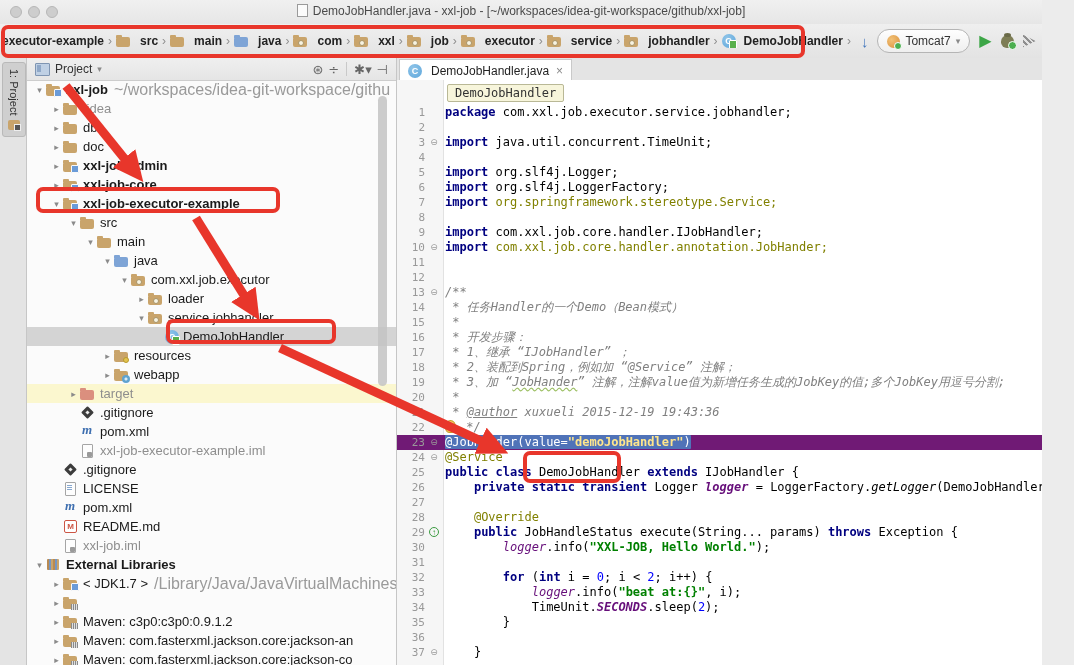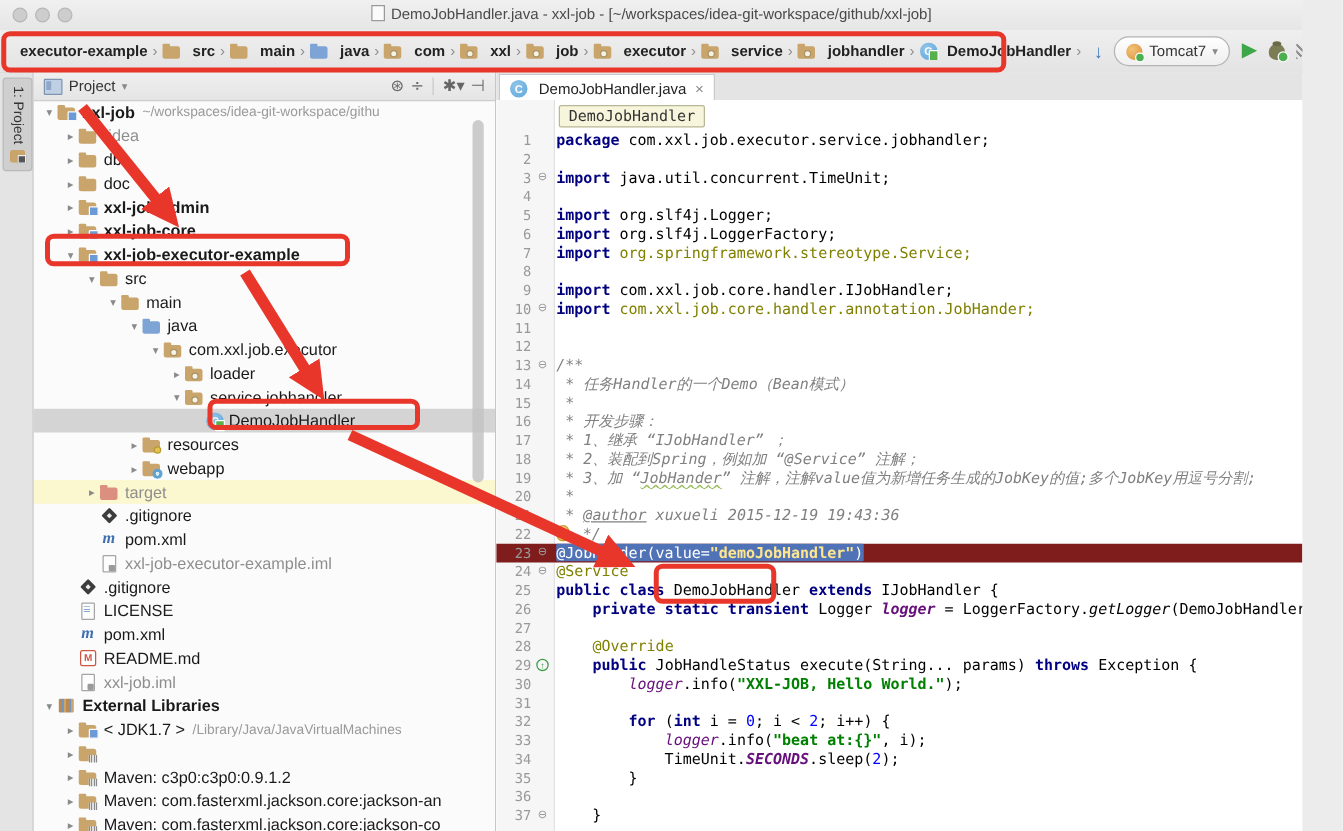--- a/index.html
+++ b/index.html
@@ -4,21 +4,21 @@
 <style>
   html,body{margin:0;padding:0;background:#ECECEC;}
   .app{position:relative;width:1042px;height:665px;overflow:hidden;background:#ECECEC;font-family:"Liberation Sans",sans-serif;-webkit-font-smoothing:antialiased;}
   
   .titlebar{position:absolute;left:0;top:0;right:0;height:24px;background:linear-gradient(#F0F0F0,#E6E6E6);}
   .tl{position:absolute;top:6px;width:12px;height:12px;border-radius:50%;background:#CDCDCD;border:1px solid #B7B7B7;box-sizing:border-box;}
   .titletext{position:absolute;left:0;right:0;top:4px;text-align:center;font-size:12px;color:#4A4A4A;white-space:nowrap;}
   .doc-ico{display:inline-block;width:9px;height:11px;background:#FBFBFB;border:1px solid #9A9A9A;vertical-align:-2px;margin-right:5px;}
   
   .navbar{position:absolute;left:0;top:24px;right:0;height:34px;background:linear-gradient(#EFEFEF,#E3E3E3);border-bottom:1px solid #B9B9B9;display:flex;align-items:center;}
-  .crumbs{display:flex;align-items:center;white-space:nowrap;overflow:hidden;padding-left:16px;flex:none;}
+  .crumbs{display:flex;align-items:center;white-space:nowrap;overflow:hidden;padding-left:2px;flex:none;}
   .crumb{display:inline-flex;align-items:center;gap:4px;font-size:12px;font-weight:bold;color:#222;cursor:pointer;}
   .csep{color:#8F8F8F;margin:0 4px;font-size:12px;font-weight:normal;}
   .nav-right{display:flex;align-items:center;gap:9px;margin-left:6px;}
   .scrolldown{color:#4679BE;font-weight:bold;font-size:15px;cursor:pointer;line-height:1;}
   .combo{display:inline-flex;align-items:center;gap:5px;background:linear-gradient(#FEFEFE,#EFEFEF);border:1px solid #B5B5B5;border-radius:12px;height:22px;padding:0 9px;font-size:12px;color:#333;cursor:pointer;}
   .tomcat{position:relative;width:13px;height:13px;border-radius:50%;background:radial-gradient(circle at 35% 35%,#F2C277,#D98E3A);}
   .tomcat::after{content:"";position:absolute;right:-2px;bottom:-2px;width:6px;height:6px;border-radius:50%;background:#4CAF50;border:1px solid #fff;}
   .cdown{color:#8A8A8A;font-size:9px;}
   .runbtn{color:#3DA647;font-size:16px;line-height:1;cursor:pointer;}
   .bug{position:relative;width:13px;height:13px;border-radius:50% 50% 45% 45%;background:#7D7D55;cursor:pointer;}
@@ -41,21 +41,21 @@
   .ph-spacer{flex:1;}
   .phbtn{color:#666;font-family:"DejaVu Sans",sans-serif;font-size:13px;cursor:pointer;line-height:1;}
   .ph-div{height:14px;border-left:1px solid #C9C9C9;margin:0 2px;}
   .tree{position:absolute;left:0;top:22px;right:0;bottom:0;overflow:hidden;}
   .trow{display:flex;align-items:center;height:19px;font-size:13px;color:#1A1A1A;white-space:nowrap;cursor:pointer;}
   .trow.sel{background:#D4D4D4;}
   .trow.hl{background:#FBF7CF;}
   .chev{width:13px;flex:none;color:#8A8A8A;font-size:9px;text-align:center;}
   .tlabel.b{font-weight:bold;}
   .tlabel.grey{color:#8E8E8E;}
-  .textra{color:#9A9A9A;margin-left:6px;font-size:11px;}
+  .textra{color:#9A9A9A;margin-left:6px;font-size:16px;}
   .vscroll{position:absolute;right:9px;top:38px;width:9px;height:290px;background:#C3C3C3;border-radius:5px;opacity:.85;cursor:pointer;}
   
   .ico{display:inline-block;width:16px;height:14px;position:relative;margin-right:4px;vertical-align:-2px;flex:none;}
   .fb{--fc:#C9A46B;}
   .fb::before{content:"";position:absolute;left:0;top:3px;right:2px;bottom:1px;background:var(--fc);border-radius:2px;}
   .fb::after{content:"";position:absolute;left:0;top:1px;width:6px;height:3px;background:var(--fc);border-radius:1px 1px 0 0;}
   .fb.jv{--fc:#7EA4D6;} .fb.ex{--fc:#DB8F7E;}
   .mk{position:absolute;z-index:1;}
   .mkblue{right:0;bottom:0;width:6px;height:6px;background:#6A9BD8;border:1px solid #F9F9F9;border-radius:1px;}
   .mkdot{left:5px;top:6px;width:4px;height:4px;background:#F7F3E2;border:1px solid #A89468;border-radius:50%;}
@@ -76,21 +76,21 @@
   
   .editor{position:absolute;left:397px;top:0;right:0;bottom:0;background:#fff;}
   .tabbar{height:22px;background:#E4E4E4;border-bottom:1px solid #C9C9C9;display:flex;align-items:flex-end;padding-left:2px;}
   .tab{display:inline-flex;align-items:center;gap:5px;height:21px;background:#FFF;border:1px solid #C9C9C9;border-bottom:none;padding:0 8px;font-size:12px;color:#222;margin-bottom:-1px;cursor:pointer;}
   .tabx{color:#888;font-size:12px;margin-left:2px;cursor:pointer;}
   .ebody{position:absolute;left:0;top:22px;right:0;bottom:0;background:#fff;overflow:hidden;}
   .ebody::before{content:"";position:absolute;left:0;top:0;bottom:0;width:46px;background:#F6F6F6;border-right:1px solid #E2E2E2;}
   .hintchip{position:absolute;left:50px;top:4px;background:#F7F5DB;border:1px solid #B9B896;border-radius:2px;padding:1px 7px;font:12px "DejaVu Sans Mono",monospace;color:#333;z-index:5;}
   #lines{position:absolute;left:0;top:25px;right:0;}
   .cl{display:flex;height:15px;position:relative;}
-  .cl.cur{background:#7f1d1d;}
+  .cl.cur{background:#701a75;}
   .ln{width:28px;flex:none;text-align:right;color:#999;font:11px/15px "DejaVu Sans Mono",monospace;position:relative;z-index:1;}
   .fold{width:18px;flex:none;text-align:center;color:#9A9A9A;font:9px/15px "DejaVu Sans",sans-serif;position:relative;z-index:1;}
   .ovr{display:inline-block;width:10px;height:10px;border:1px solid #3C9C42;border-radius:50%;color:#3C9C42;font:bold 8px/9px "Liberation Sans",sans-serif;text-align:center;box-sizing:border-box;margin-top:2px;}
   .code{white-space:pre;font:12px/15px "DejaVu Sans Mono",monospace;color:#000;padding-left:2px;}
   .k{color:#000080;font-weight:bold;}
   .s{color:#008000;font-weight:bold;}
   .c{color:#808080;font-style:italic;}
   .dt{color:#808080;font-style:italic;font-weight:normal;text-decoration:underline;}
   .a{color:#808000;} .u{color:#808000;}
   .n{color:#0000FF;}

